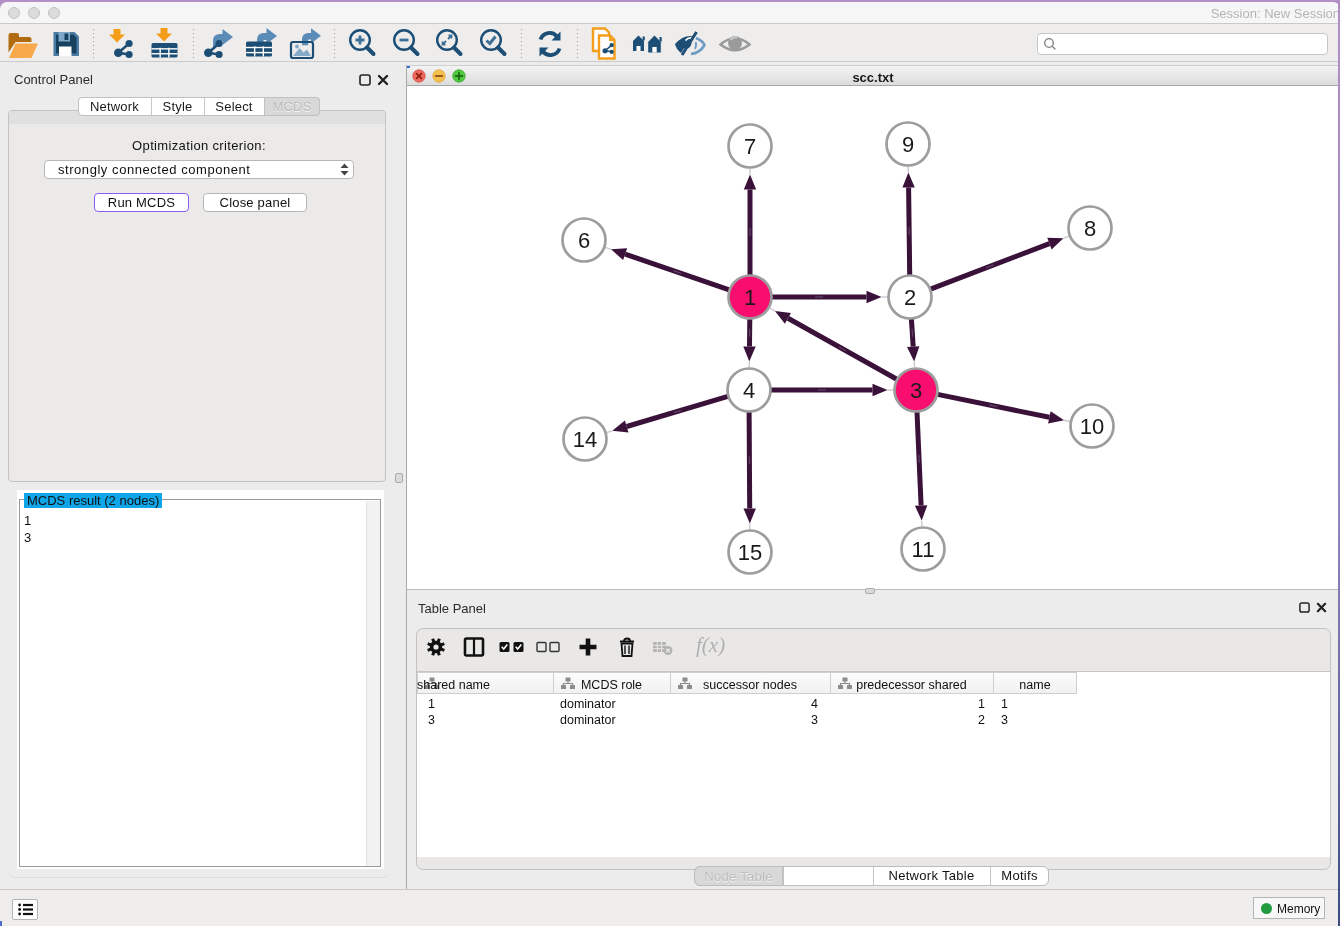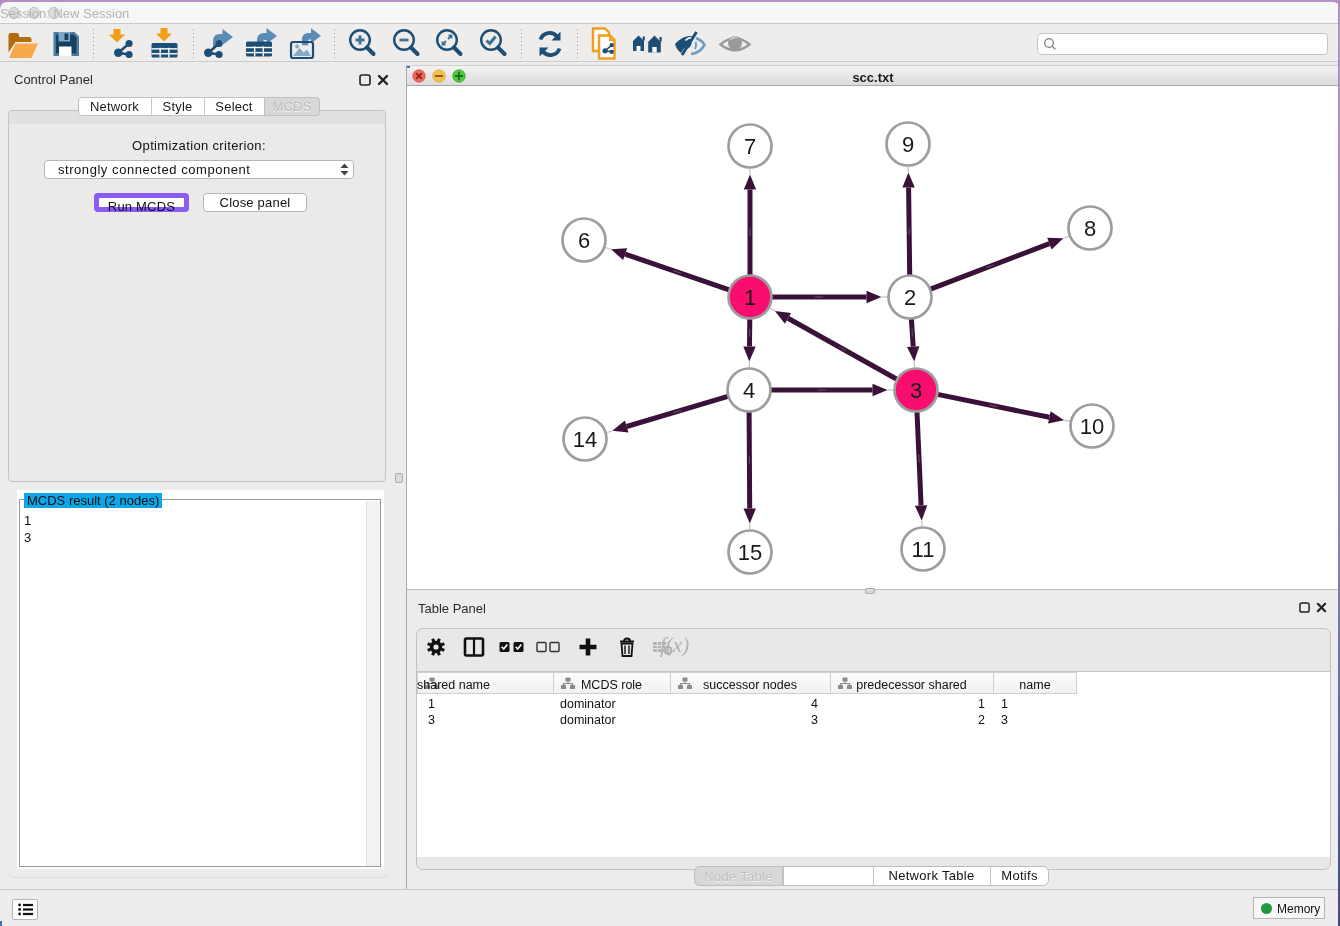--- a/index.html
+++ b/index.html
@@ -12,21 +12,21 @@
 <div class="abs" style="left:0;top:921px;width:2px;height:5px;background:#4a6ccb;z-index:50;"></div>
 <div class="abs" style="left:0;top:0;width:1340px;height:3px;background:#b391c8;"></div>
 <div class="abs" style="left:0;top:3px;width:6px;height:4px;background:#b391c8;"></div>
 <div class="abs" style="right:0;top:3px;width:3px;height:4px;background:#b391c8;"></div>
 <div class="abs" style="left:0;top:3px;width:8px;height:6px;background:radial-gradient(circle at 8px 8px, transparent 7px, #b391c8 7.5px);"></div>
 
 <div class="abs" style="left:0;top:2px;width:1340px;height:22px;background:#f6f6f6;border-bottom:1px solid #c9c9c9;border-radius:7px 7px 0 0;"></div>
 <div class="abs" style="left:8px;top:7px;width:12px;height:12px;border-radius:50%;background:#dcdcdc;border:1px solid #c2c2c2;"></div>
 <div class="abs" style="left:28px;top:7px;width:12px;height:12px;border-radius:50%;background:#dcdcdc;border:1px solid #c2c2c2;"></div>
 <div class="abs" style="left:48px;top:7px;width:12px;height:12px;border-radius:50%;background:#dcdcdc;border:1px solid #c2c2c2;"></div>
-<div class="abs" style="left:0;top:6px;width:1340px;text-align:left;font-size:13px;color:#b4b4b4;">Session: New Session</div>
+<div class="abs" style="left:0;top:6px;width:1340px;text-align:right;font-size:13px;color:#b4b4b4;">Session: New Session</div>
 
 <div class="abs" style="left:0;top:25px;width:1340px;height:37px;background:#eeedec;border-bottom:1px solid #cbcbcb;"></div>
 <svg class="abs" style="left:5px;top:27px;" width="34" height="34" viewBox="0 0 34 34">
     <path d="M3.5 8 Q3.5 6 5.5 6 L12 6 Q14 6 14 8 L14 10 L24 10 Q26.5 10 26.5 12.5 L26.5 15 L10.5 15 L3.5 25.5 Z" fill="#b26c10"></path>
     <path d="M10.5 16.5 L33 16.5 L26.5 31 L4 31 Z" fill="#f7a94b"></path>
   </svg>
 <svg class="abs" style="left:49px;top:27px;" width="34" height="34" viewBox="0 0 34 34">
     <path d="M4.5 5 L25.5 5 L30 9.5 L30 29 L4.5 29 Z" fill="#4b7ca3"></path>
     <path d="M7 7.5 L24.5 7.5 L27.5 10.5 L27.5 26.5 L7 26.5 Z" fill="#16415f"></path>
     <rect x="9.5" y="5" width="11.5" height="9.5" fill="#7fa8c8"></rect>
@@ -177,21 +177,21 @@
 <div class="abs" style="left:204px;top:98px;width:1px;height:17px;background:#c8c8c8;"></div>
 <div class="abs" style="left:264px;top:100px;width:56px;height:14px;text-align:center;font-size:13px;letter-spacing:0.2px;color:#bcbcbc;line-height:14px;text-shadow:0 1px 0 #f4f4f4;">MCDS</div>
 
 <div class="abs" style="left:0;top:138px;width:398px;text-align:center;font-size:13px;letter-spacing:0.35px;color:#111;">Optimization criterion:</div>
 <div class="abs" style="left:44px;top:160px;width:310px;height:19px;background:#fff;border:1px solid #b6b6b6;border-radius:4px;font-size:13px;letter-spacing:0.55px;line-height:17px;color:#111;padding-left:13px;">strongly connected component</div>
 <svg class="abs" style="left:339px;top:163px;" width="11" height="13" viewBox="0 0 11 13">
     <path d="M5.5 0.5 L9.5 5 L1.5 5 Z" fill="#444"></path>
     <path d="M5.5 12.5 L9.5 8 L1.5 8 Z" fill="#444"></path>
   </svg>
 
-<div class="abs" style="left:94px;top:193px;width:95px;height:19px;background:#fff;border:5px solid #8b5cf6;border-radius:4px;text-align:center;font-size:13px;letter-spacing:0.2px;color:#111;line-height:17px;">Run MCDS</div>
+<div class="abs" style="left:94px;top:193px;width:95px;height:19px;background:#fff;border:1px solid #8b5cf6;border-radius:4px;text-align:center;font-size:13px;letter-spacing:0.2px;color:#111;line-height:17px;">Run MCDS</div>
 <div class="abs" style="left:203px;top:193px;width:104px;height:19px;background:#fff;border:1px solid #b6b6b6;border-radius:4px;text-align:center;font-size:13px;letter-spacing:0.2px;color:#111;line-height:17px;">Close panel</div>
 
 <div class="abs" style="left:17px;top:490px;width:367px;height:379px;background:#fff;"></div>
 <div class="abs" style="left:19px;top:499px;width:362px;height:368px;border:1px solid #9a9a9a;"></div>
 <div class="abs" style="left:24px;top:493px;background:#0ea5e9;padding:0 3px;font-size:13px;color:#111;">MCDS result (2 nodes)</div>
 <div class="abs" style="left:24px;top:512px;font-size:13px;color:#111;line-height:17px;">1<br>3</div>
 <div class="abs" style="left:366px;top:501px;width:14px;height:365px;background:#f2f2f2;border-left:1px solid #e2e2e2;"></div>
 
 <div class="abs" style="left:395px;top:473px;width:8px;height:10px;background:#dadada;border:1px solid #ababab;border-radius:2px;"></div>
 
@@ -357,21 +357,21 @@
       <g stroke="#e9e8e7" stroke-width="1">
         <line x1="1" y1="9.3" x2="14" y2="9.3"></line>
         <line x1="1" y1="12.6" x2="14" y2="12.6"></line>
         <line x1="5.3" y1="6" x2="5.3" y2="16"></line>
         <line x1="9.6" y1="6" x2="9.6" y2="16"></line>
       </g>
       <circle cx="16" cy="14.5" r="4.5" fill="#888"></circle>
       <path d="M14.2 12.7 L17.8 16.3 M17.8 12.7 L14.2 16.3" stroke="#e9e8e7" stroke-width="1.3"></path>
     </g>
   </svg>
-<div class="abs" style="left:660px;top:633px;font-family:'Liberation Serif',serif;font-style:italic;font-size:21px;color:#b0b0b0;">f(x)</div>
+<div class="abs" style="left:696px;top:633px;font-family:'Liberation Serif',serif;font-style:italic;font-size:21px;color:#b0b0b0;">f(x)</div>
 
 <div class="abs" style="left:417px;top:672px;width:660px;height:22px;background:linear-gradient(#fcfcfc,#f1f1f1);border:1px solid #cfcfcf;"></div>
 <svg class="abs" style="left:425px;top:677px;" width="14" height="13" viewBox="0 0 14 13">
     <g fill="#8b8b8b">
       <rect x="4.5" y="0.5" width="5" height="4" rx="0.5"></rect>
       <rect x="0" y="8" width="5" height="4" rx="0.5"></rect>
       <rect x="9" y="8" width="5" height="4" rx="0.5"></rect>
       <path d="M7 4.5 L7 6.5 M2.5 8 L2.5 6.5 L11.5 6.5 L11.5 8" stroke="#8b8b8b" stroke-width="1.2" fill="none"></path>
     </g>
   </svg>

